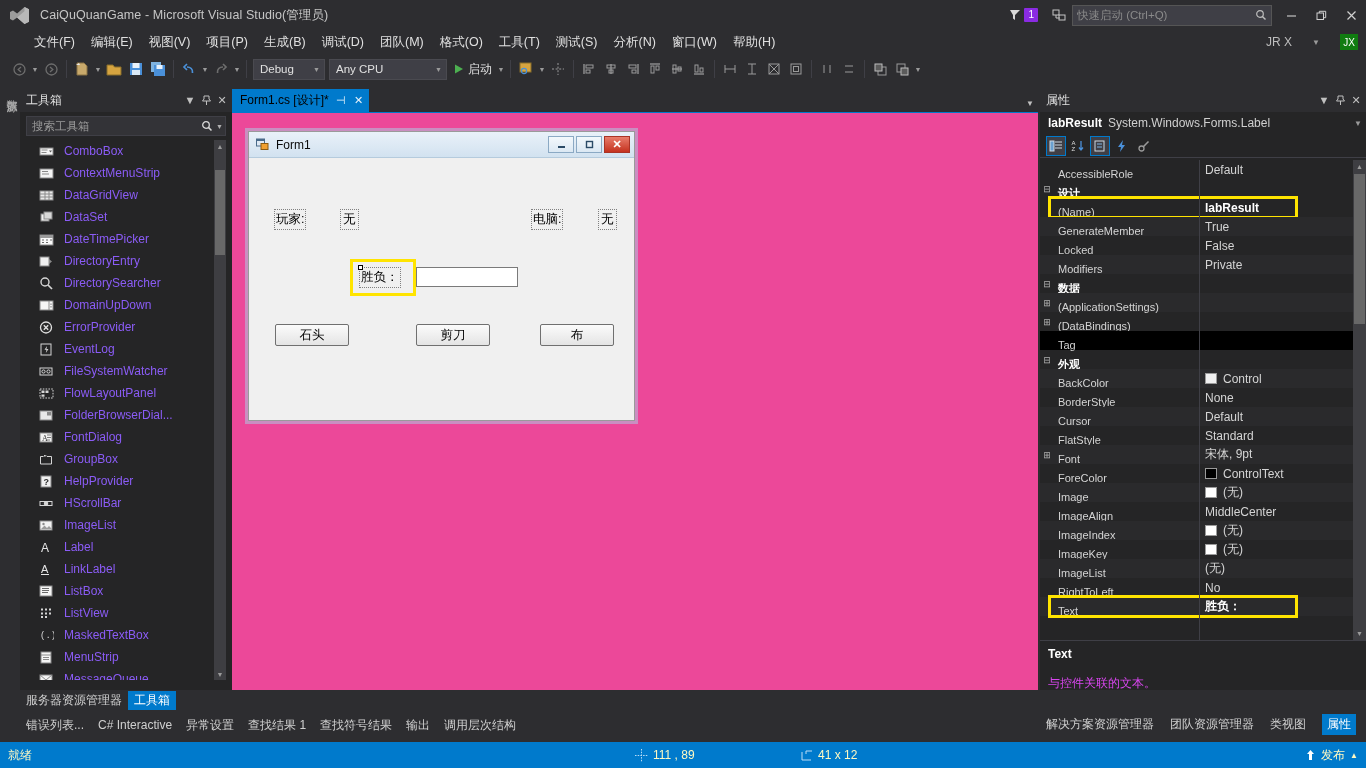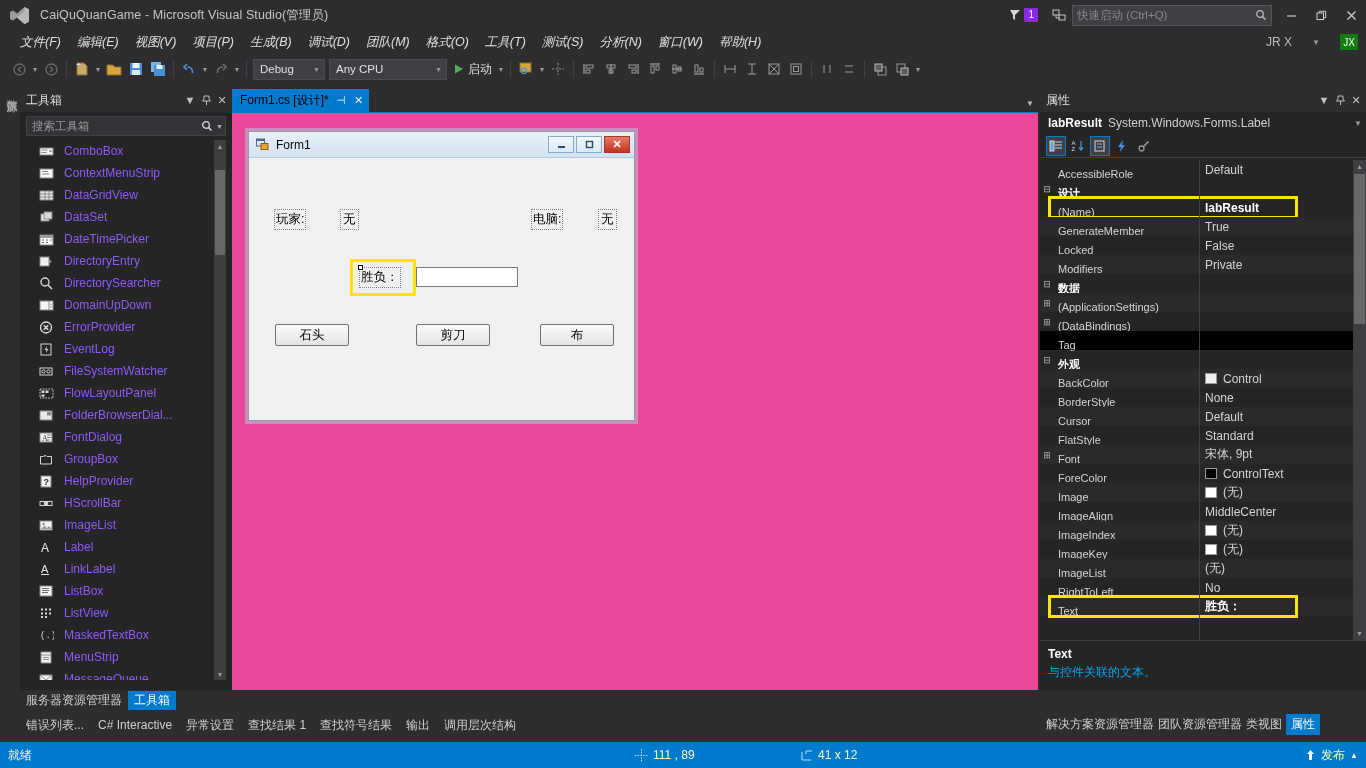--- a/index.html
+++ b/index.html
@@ -30,21 +30,21 @@
   .quick-launch input {
     background:transparent; border:none; outline:none; color:#c6c6c6; font-size:11.5px; flex:1;
     font-family:"Liberation Sans", sans-serif;
   }
   .quick-launch input::placeholder { color:#8a8a8a; }
   .winbtn { width:30px; height:30px; display:flex; align-items:center; justify-content:center; color:#d0d0d0; font-size:12px; }
 
   
   .menubar {
     position:absolute; left:0; top:30px; width:1208px; height:24px;
-    display:flex; align-items:center; padding-left:12px; background:#2d2d30;font-style:italic;
+    display:flex; align-items:center; padding-left:26px; background:#2d2d30;
   }
   .menu-item { color:#e0e0e0; font-size:12.5px; padding:2px 8px; white-space:nowrap; }
   .acct { position:absolute; right:4px; top:30px; height:24px; display:flex; align-items:center; gap:20px; }
   .acct-name { color:#bdbdbd; font-size:12px; }
   .acct-caret { color:#9a9a9a; font-size:8px; }
   .acct-avatar { width:18px; height:16px; background:#107c10; color:#fff; font-size:10px;
                  display:flex; align-items:center; justify-content:center; margin-right:4px;}
 
   
   .toolbar {
@@ -151,22 +151,22 @@
   .prow .pname { width:145px; color:#d4d4d4; font-size:11px; padding-left:4px; white-space:nowrap; overflow:hidden;margin-top:9px; }
   .prow .pval { flex:1; color:#d4d4d4; font-size:12px; padding-left:6px; display:flex; align-items:center; gap:6px; white-space:nowrap; }
   .prow.cat .pname { font-weight:bold; color:#fff; }
   .prow.bold .pval { font-weight:bold; color:#fff; }
   .swatch { width:12px; height:11px; border:1px solid #9a9a9a; display:inline-block; }
   .col-div { position:absolute; left:159px; top:72px; width:1px; height:480px; background:#3f3f46; }
   .prop-scroll { position:absolute; right:0; top:72px; width:13px; height:480px; background:#3e3e42; }
   .prop-thumb { position:absolute; left:1px; top:14px; width:11px; height:150px; background:#686868; }
   .prop-desc { position:absolute; left:0; top:552px; width:326px; height:68px; border-top:1px solid #3f3f46; padding:6px 8px; }
   .pd-title { color:#fff; font-size:12px; font-weight:bold; }
-  .pd-text { color:#0ea5e9; font-size:12px; margin-top:3px; }
-  .prop-tabs { position:absolute; left:0; top:625px; width:326px; height:22px; display:flex; align-items:center; gap:4px; padding-left:6px; }
+  .pd-text { color:#d946ef; font-size:12px; margin-top:14px; }
+  .prop-tabs { position:absolute; left:0; top:625px; width:326px; height:22px; display:flex; align-items:center; gap:16px; padding-left:6px; }
   .ptab { color:#d0d0d0; font-size:12px; }
   .ptab.sel { color:#fff; background:#007acc; padding:2px 5px; }
 
   
   .bottom-tabs-1 { position:absolute; left:20px; top:690px; width:1020px; height:20px; display:flex; align-items:center; }
   .bt { color:#d0d0d0; font-size:12px; padding:1px 6px; }
   .bt.sel { color:#ffffff; background:#007acc; }
   .bottom-tabs-2 { position:absolute; left:20px; top:714px; width:1346px; height:22px; display:flex; align-items:center; gap:2px; }
 
   

